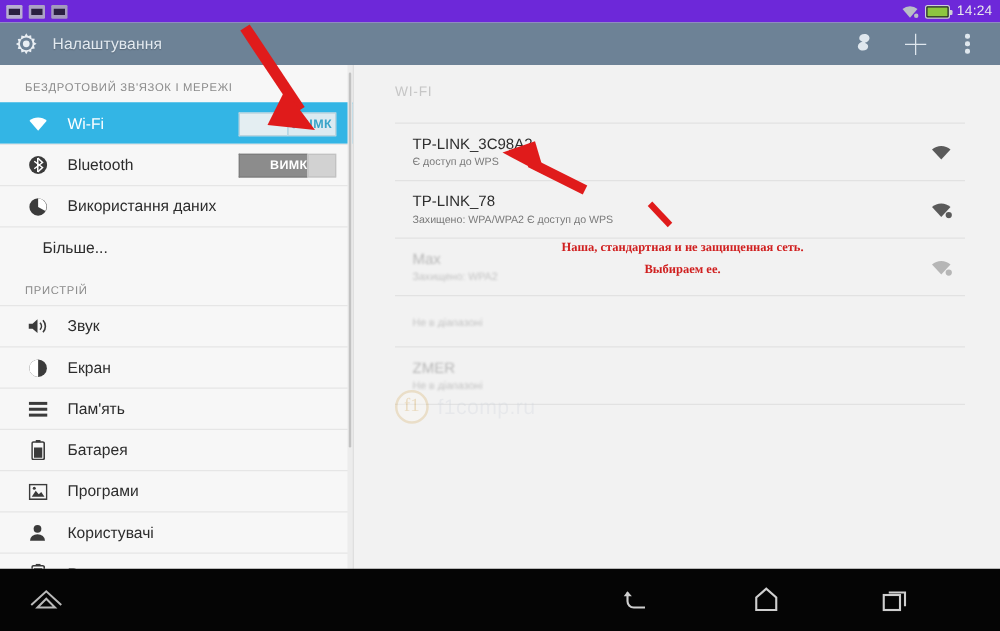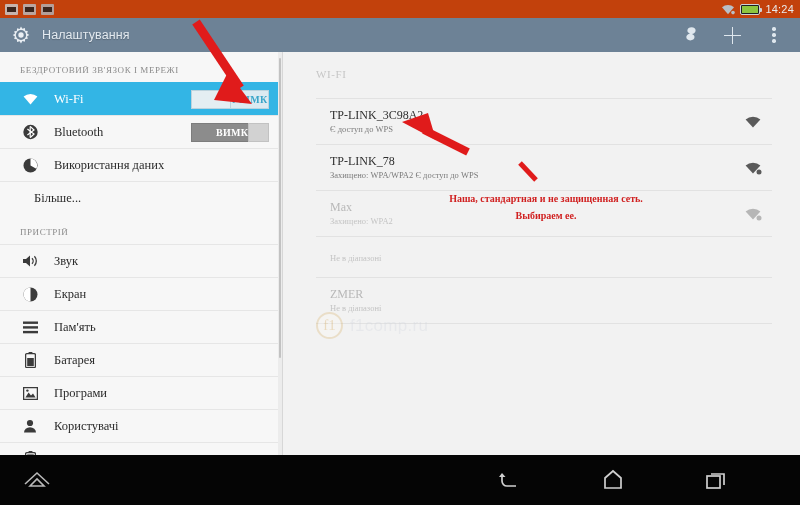--- a/index.html
+++ b/index.html
@@ -12,21 +12,21 @@
   #screen {
     position: relative;
     width: 800px; height: 505px;
     background: #ffffff;
   }
 
   
   .statusbar {
     position: absolute; top: 0; left: 0;
     width: 800px; height: 18px;
-    background: #c2410c;
+    background: #6d28d9;
     display: flex; align-items: center;
   }
   .sb-left { display: flex; align-items: center; gap: 5px; padding-left: 5px; }
   .sb-ic {
     width: 13px; height: 11px;
     background: #c9ccd1;
     border-radius: 1px;
     position: relative;
     opacity: .82;
   }
@@ -87,21 +87,20 @@
   .ab-plus::before { left: 8px; top: 0; width: 1.6px; height: 17px; }
   .ab-plus::after { top: 8px; left: 0; height: 1.6px; width: 17px; }
   .ab-dots { display: flex; flex-direction: column; gap: 2.5px; }
   .ab-dots span { width: 3.4px; height: 3.4px; background: #dfe7ee; border-radius: 50%; }
 
   
   .content {
     position: absolute; top: 52px; left: 0;
     width: 800px; height: 403px;
     background: #f2f2f2;
-    font-family: Liberation Serif, serif;
   }
   .left-pane {
     position: absolute; left: 0; top: 0;
     width: 283px; height: 403px;
     background: #f7f7f7;
     border-right: 1px solid #d7d7d7;
     overflow: hidden;
   }
   .left-scrollgutter {
     position: absolute; right: 0; top: 0; width: 4px; height: 403px;

